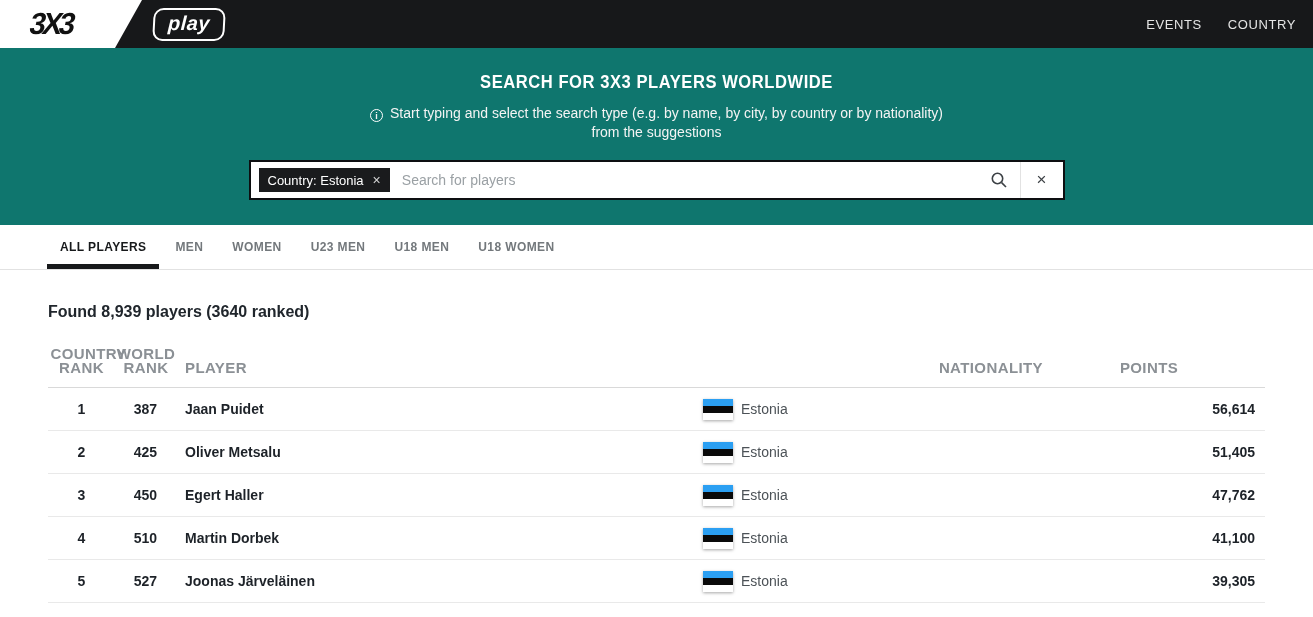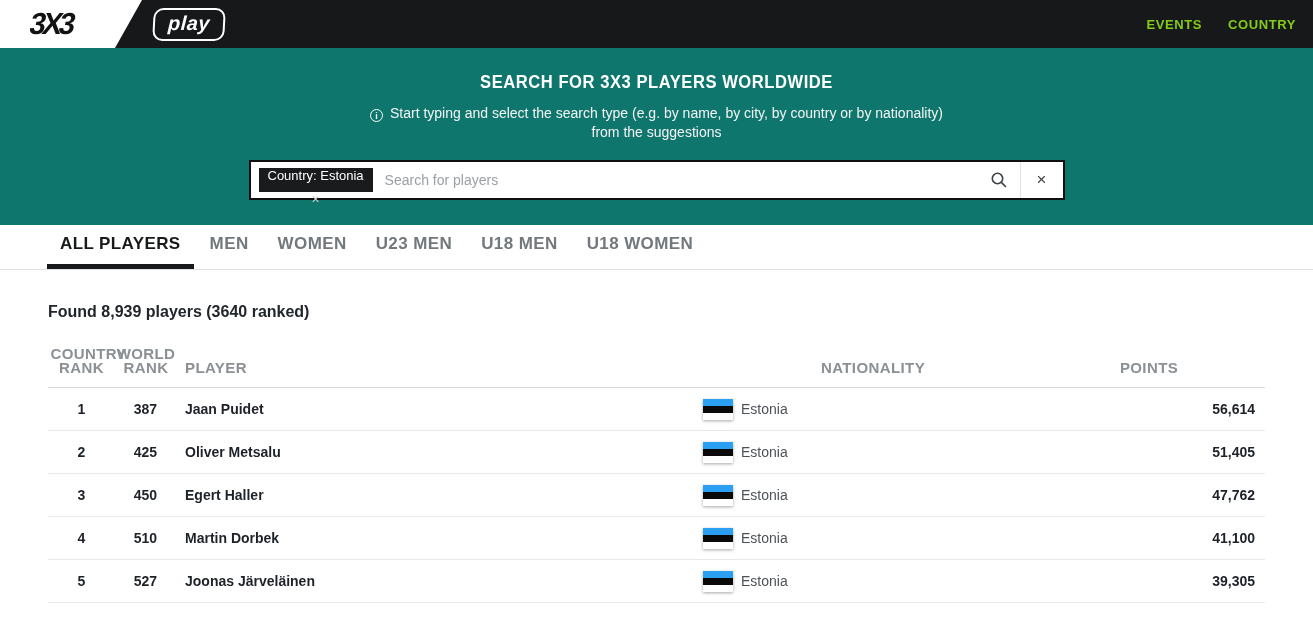--- a/index.html
+++ b/index.html
@@ -12,64 +12,64 @@
   .logo-white { position: absolute; left: 0; top: 0; width: 142px; height: 48px; background: #fff;
                 clip-path: polygon(0 0, 142px 0, 115px 48px, 0 48px);
                 display: flex; align-items: center; cursor: pointer; }
   .logo-3x3-text { font-weight: bold; font-size: 29px; color: #111; letter-spacing: -3px;
                    transform: skewX(-12deg) scaleY(1.05); margin-left: 30px; }
   .play-badge { position: absolute; left: 153px; top: 8px; height: 33px; border: 2px solid #fff;
                 border-radius: 10px; color: #fff; display: flex; align-items: center;
                 padding: 0 13px 2px; cursor: pointer; transform: skewX(-3deg); }
   .play-badge span { font-style: italic; font-weight: bold; font-size: 20px; letter-spacing: 0.5px; }
   .topnav { margin-left: auto; display: flex; gap: 26px; padding-right: 17px; }
-  .topnav a { color: #84cc16; font-size: 13px; font-weight: bold; letter-spacing: 0.6px; }
+  .topnav a { color: #e5e5e5; font-size: 13px; font-weight: normal; letter-spacing: 0.6px; }
 
   
   .hero { position: relative; height: 177px; background: #0f766e; text-align: center; color: #fff; }
   .hero h1 { padding-top: 24px; font-size: 18px; font-weight: bold; letter-spacing: 0.6px;
              transform: scaleX(0.92); }
   .info-line { max-width: 585px; margin: 11px auto 0; font-size: 14px; line-height: 19px; color: #f4f4f4; }
   .info-icon { display: inline-block; width: 13px; height: 13px; border: 1px solid #fff; border-radius: 50%;
                font-size: 9px; line-height: 13px; text-align: center; margin-right: 7px;
                vertical-align: -1px; font-weight: bold; }
 
   
   .searchbox { position: absolute; left: 50%; transform: translateX(-50%); top: 112px;
                width: 816px; height: 40px; background: #fff; border: 2px solid #0d0f11;
                display: flex; align-items: center; text-align: left; }
   .chip { background: #1a1b1d; color: #fff; font-size: 13px; height: 24px; display: flex;
-          align-items: center; padding: 0 9px; margin-left: 8px; gap: 9px; white-space: nowrap; cursor: default; flex-direction: column; }
+          align-items: center; padding: 0 9px; margin-left: 8px; gap: 9px; white-space: nowrap; cursor: default; }
   .chip-x { color: #d4d4d4; font-size: 14px; line-height: 1; cursor: pointer; }
   .searchbox input { flex: 1; min-width: 0; border: none; outline: none; font-size: 14px;
                      padding: 0 12px; color: #333; font-family: "Liberation Sans", sans-serif; }
   .searchbox input::placeholder { color: #9aa0a4; }
   .icon-btn { width: 42px; height: 36px; display: flex; align-items: center; justify-content: center;
               cursor: pointer; flex: none; }
   .vdiv { width: 1px; height: 36px; background: #e2e2e2; flex: none; }
   .clear-x { font-size: 17px; color: #3c4145; }
 
   
   .tabs { display: flex; align-items: flex-end; height: 45px; padding-left: 47px;
           border-bottom: 1px solid #e2e2e2; background: #fff; }
-  .tab { font-size: 17px; font-weight: bold; color: #73787c; letter-spacing: 0.4px;
+  .tab { font-size: 12px; font-weight: bold; color: #73787c; letter-spacing: 0.4px;
          padding: 0 13px 15px; margin-right: 3px; cursor: pointer; white-space: nowrap; }
   .tab.active { color: #17191b; padding-bottom: 10px; border-bottom: 5px solid #17191b; }
 
   
   .main { padding: 0 48px; }
   .summary { margin-top: 33px; font-size: 16px; font-weight: bold; color: #20262c; }
   table { width: 100%; border-collapse: collapse; margin-top: 26px; table-layout: fixed; }
   thead th { font-size: 15px; font-weight: bold; color: #8b9095; letter-spacing: 0.4px;
              vertical-align: bottom; padding-bottom: 12px; border-bottom: 1px solid #d9d9d9;
              line-height: 14px; }
   th.c-crank { width: 67px; text-align: center; }
   th.c-wrank { width: 48px; text-align: center; }
   th.c-player { width: 540px; text-align: left; padding-left: 22px; }
-  th.c-nat { width: 340px; text-align: center; }
+  th.c-nat { width: 340px; text-align: right; }
   th.c-pts { text-align: center; padding-right: 10px; }
   th .wrap { display: inline-block; width: 62px; }
   tbody td { height: 43px; border-bottom: 1px solid #e9e9e9; font-size: 14px; color: #1d2228; }
   td.crank { text-align: center; font-weight: bold; }
   td.wrank { text-align: right; padding-right: 6px; font-weight: bold; }
   td.player { padding-left: 22px; font-weight: bold; }
   td.pts { text-align: right; padding-right: 10px; font-weight: bold; }
   .nat-cell { display: flex; align-items: center; gap: 8px; }
   .flag { width: 30px; height: 21px; flex: none;
           background: linear-gradient(to bottom, #2b9ff2 0 33.4%, #0a0a0a 33.4% 66.7%, #ffffff 66.7% 100%);

